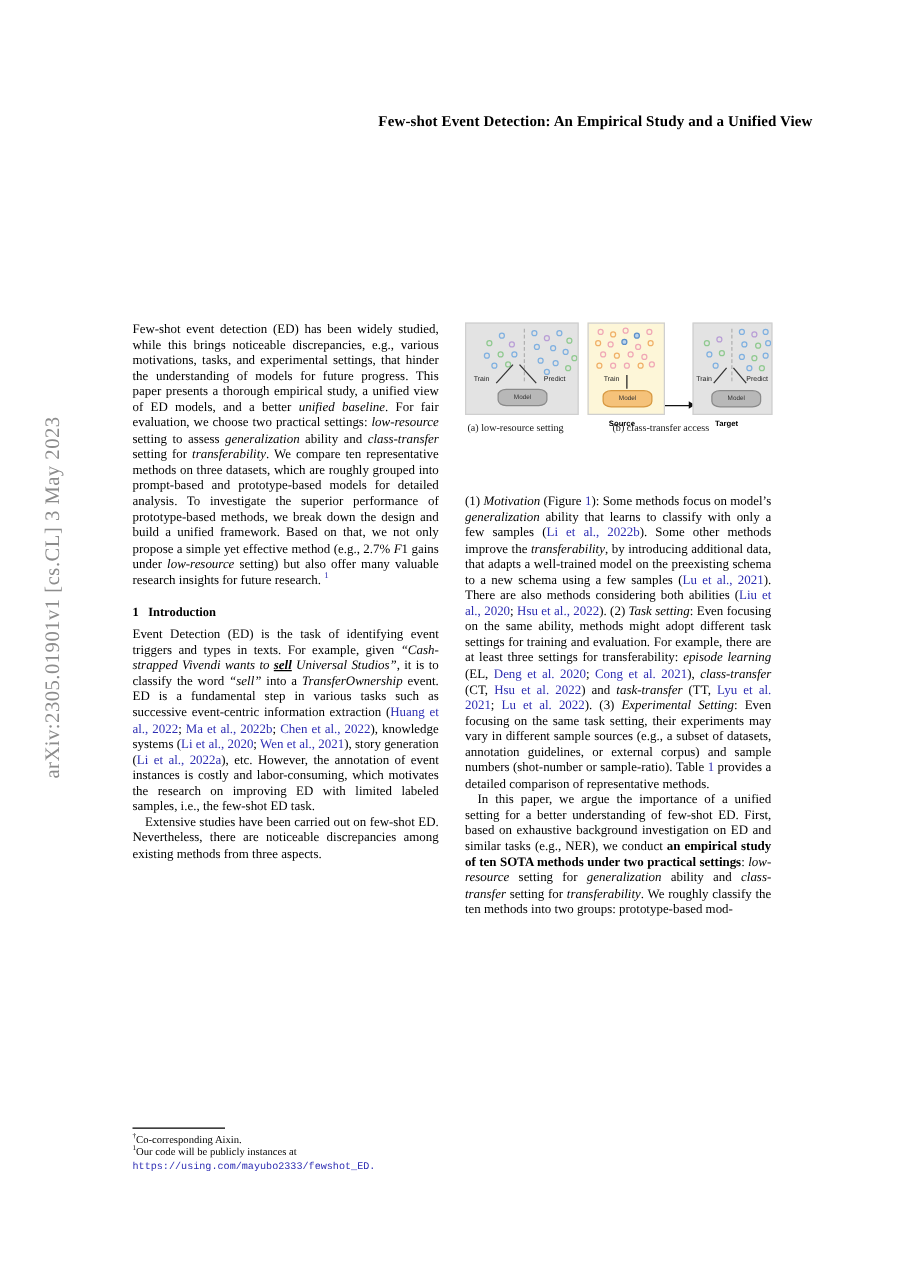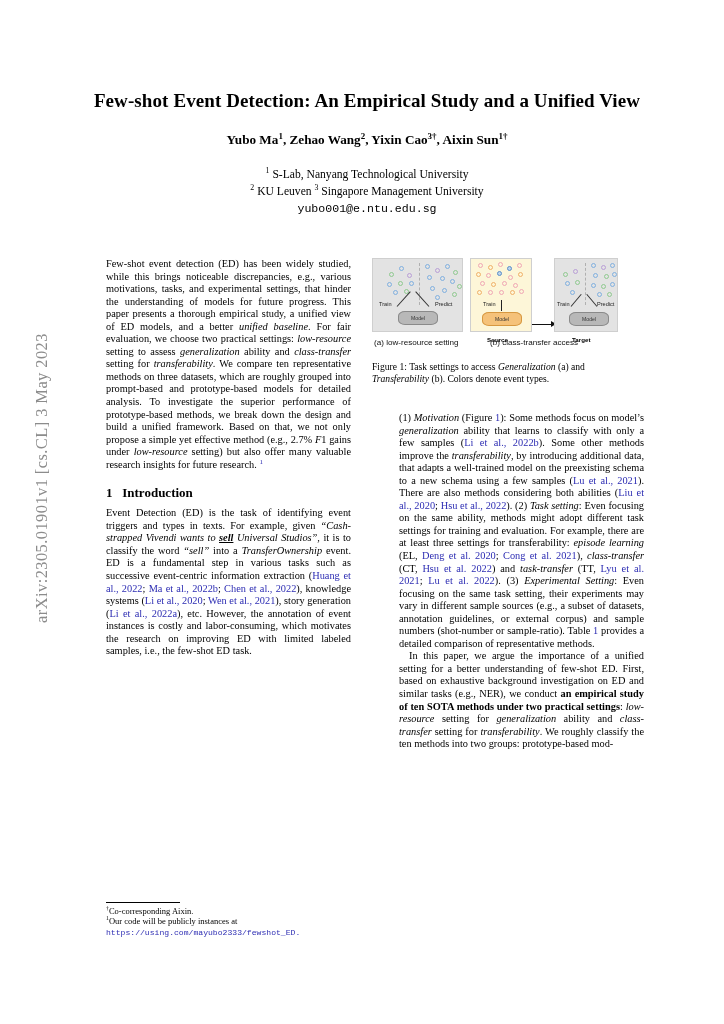--- a/index.html
+++ b/index.html
@@ -25,22 +25,22 @@
     font-family: "Liberation Serif", serif;
     font-size: 16.5px;
     color: #8c8c8c;
     letter-spacing: 0.4px;
     text-align: center;
     white-space: nowrap;
   }
 
   #title {
     position: absolute; left: 84px; top: 90px; width: 566px;
-    text-align: center;
-    font-size: 19px; font-weight: bold;
+    text-align: right;
+    font-size: 12px; font-weight: bold;
     letter-spacing: 0.1px;
   }
   #authors {
     position: absolute; left: 84px; top: 132px; width: 566px;
     text-align: center;
     font-size: 13.2px; font-weight: bold;
   }
   #affiliations {
     position: absolute; left: 84px; top: 166px; width: 566px;
     text-align: center;
@@ -53,21 +53,21 @@
     font-size: 11.6px;
   }
   sup { font-size: 0.68em; vertical-align: super; line-height: 0; }
 
   
   .col { position: absolute; width: 245px; }
   #col-left { left: 106px; top: 258px; }
   #col-right { left: 372px; top: 258px; }
 
   h2.sec {
-    font-size: 13px; font-weight: bold;
+    font-size: 10px; font-weight: bold;
     margin: 14px 0 6px 0;
   }
   .abs-head {
     text-align: center; font-size: 12.6px; font-weight: bold;
     margin: 0 0 8px 0;
   }
   p.body {
     margin: 0 0 0 0;
     font-size: 10.35px;
     line-height: 12.55px;
@@ -124,21 +124,21 @@
   }
   .lbl-b {
     position: absolute; font-family: "Liberation Sans", sans-serif;
     font-size: 6.2px; font-weight: bold; color: #000;
   }
   .leader { position: absolute; border-top: 0.8px solid #333; transform-origin: left center; }
   .vline { position: absolute; border-left: 0.9px solid #222; }
 
   .sub-caps {
     position: relative; width: 246px; height: 16px; margin-top: 2px;
-    font-family: Liberation Sans, sans-serif; font-size: 8.1px; color: #111;
+    font-family: Liberation Serif, serif; font-size: 8.1px; color: #111;
   }
   #subcap-a { position: absolute; left: 2px; top: 0; }
   #subcap-b { position: absolute; left: 118px; top: 0; }
 
   .fig-caption {
     font-size: 9.6px; line-height: 11.6px; margin-top: 7px;
     text-align: left;
   }
 
   #footnote-block {
@@ -155,41 +155,34 @@
 </style>
 </head>
 <body>
 
 <div class="page">
 
   <div id="arxiv-stamp">arXiv:2305.01901v1  [cs.CL]  3 May 2023</div>
 
   <div id="title">Few-shot Event Detection: An Empirical Study and a Unified View</div>
 
-  <div id="authors">
-    <span>Yubo Ma</span><sup>1</sup>, <span>Zehao Wang</span><sup>2</sup>, <span>Yixin Cao</span><sup>3†</sup>, <span>Aixin Sun</span><sup>1†</sup>
-  </div>
-
-  <div id="affiliations">
-    <div><sup>1</sup> <span>S-Lab, Nanyang Technological University</span></div>
-    <div><sup>2</sup> <span>KU Leuven</span> <sup>3</sup> <span>Singapore Management University</span></div>
-  </div>
-
-  <div id="email">yubo001@e.ntu.edu.sg</div>
+
+
 
   <div class="col" id="col-left">
 
     <div class="abs">
       <p class="body"><span>Few-shot event detection (ED) has been widely studied, while this brings noticeable discrepancies, e.g., various motivations, tasks, and experimental settings, that hinder the understanding of models for future progress. This paper presents a thorough empirical study, a unified view of ED models, and a better </span><i>unified baseline</i><span>. For fair evaluation, we choose two practical settings: </span><i>low-resource</i><span> setting to assess </span><i>generalization</i><span> ability and </span><i>class-transfer</i><span> setting for </span><i>transferability</i><span>. We compare ten representative methods on three datasets, which are roughly grouped into prompt-based and prototype-based models for detailed analysis. To investigate the superior performance of prototype-based methods, we break down the design and build a unified framework. Based on that, we not only propose a simple yet effective method (e.g., 2.7% </span><i>F</i><span>1 gains under </span><i>low-resource</i><span> setting) but also offer many valuable research insights for future research. </span><sup class="cite">1</sup></p>
     </div>
 
     <h2 class="sec"><span>1</span>&nbsp;&nbsp;&nbsp;<span>Introduction</span></h2>
 
     <p class="body"><span>Event Detection (ED) is the task of identifying event triggers and types in texts. For example, given </span><i><span>“Cash-strapped Vivendi wants to </span><span class="u">sell</span><span> Universal Studios”</span></i><span>, it is to classify the word </span><i>“sell”</i><span> into a </span><i>TransferOwnership</i><span> event. ED is a fundamental step in various tasks such as successive event-centric information extraction (</span><a class="cite">Huang et al., 2022</a><span>; </span><a class="cite">Ma et al., 2022b</a><span>; </span><a class="cite">Chen et al., 2022</a><span>), knowledge systems (</span><a class="cite">Li et al., 2020</a><span>; </span><a class="cite">Wen et al., 2021</a><span>), story generation (</span><a class="cite">Li et al., 2022a</a><span>), etc. However, the annotation of event instances is costly and labor-consuming, which motivates the research on improving ED with limited labeled samples, i.e., the few-shot ED task.</span></p>
 
+    <p class="body">Extensive studies have been carried out on few-shot ED. Nevertheless, there are noticeable discrepancies among existing methods from three aspects.</p>
   </div>
 
   <div id="figure-1">
     <div class="fig-panels">
 
       <div class="panel" id="panel-a">
         <span class="dot d-green" style="left:16px;top:13px;"></span>
         <span class="dot d-blue" style="left:26px;top:7px;"></span>
         <span class="dot d-purple" style="left:34px;top:14px;"></span>
         <span class="dot d-blue" style="left:14px;top:23px;"></span>
@@ -278,24 +271,23 @@
         <div class="cylinder" style="left:14px;top:53px;">Model</div>
       </div>
       <div class="lbl-b" style="left:200px;top:78px;">Target</div>
     </div>
 
     <div class="sub-caps">
       <span id="subcap-a">(a) low-resource setting</span>
       <span id="subcap-b">(b) class-transfer access</span>
     </div>
 
-    <div class="fig-caption"><span>Figure 1: Task settings to access </span><i>Generalization</i><span> (a) and </span><i>Transferability</i><span> (b). Colors denote event types.</span></div>
-  </div>
-
-  <div class="col" id="col-right" style="top:412px;margin-left:27px;">
+  </div>
+
+  <div class="col" id="col-right" style="top:396px;">
     <p class="body"><span>(1) </span><i>Motivation</i><span> (Figure </span><a class="cite">1</a><span>): Some methods focus on model’s </span><i>generalization</i><span> ability that learns to classify with only a few samples (</span><a class="cite">Li et al., 2022b</a><span>). Some other methods improve the </span><i>transferability</i><span>, by introducing additional data, that adapts a well-trained model on the preexisting schema to a new schema using a few samples (</span><a class="cite">Lu et al., 2021</a><span>). There are also methods considering both abilities (</span><a class="cite">Liu et al., 2020</a><span>; </span><a class="cite">Hsu et al., 2022</a><span>). (2) </span><i>Task setting</i><span>: Even focusing on the same ability, methods might adopt different task settings for training and evaluation. For example, there are at least three settings for transferability: </span><i>episode learning</i><span> (EL, </span><a class="cite">Deng et al. 2020</a><span>; </span><a class="cite">Cong et al. 2021</a><span>), </span><i>class-transfer</i><span> (CT, </span><a class="cite">Hsu et al. 2022</a><span>) and </span><i>task-transfer</i><span> (TT, </span><a class="cite">Lyu et al. 2021</a><span>; </span><a class="cite">Lu et al. 2022</a><span>). (3) </span><i>Experimental Setting</i><span>: Even focusing on the same task setting, their experiments may vary in different sample sources (e.g., a subset of datasets, annotation guidelines, or external corpus) and sample numbers (shot-number or sample-ratio). Table </span><a class="cite">1</a><span> provides a detailed comparison of representative methods.</span></p>
 
     <p class="body"><span>In this paper, we argue the importance of a unified setting for a better understanding of few-shot ED. First, based on exhaustive background investigation on ED and similar tasks (e.g., NER), we conduct </span><b>an empirical study of ten SOTA methods under two practical settings</b><span>: </span><i>low-resource</i><span> setting for </span><i>generalization</i><span> ability and </span><i>class-transfer</i><span> setting for </span><i>transferability</i><span>. We roughly classify the ten methods into two groups: prototype-based mod-</span></p>
   </div>
 
   <div id="footnote-block">
     <div id="footnote-rule"></div>
     <p class="fn"><sup>†</sup><span>Co-corresponding Aixin.</span></p>
     <p class="fn"><sup>1</sup><span>Our code will be publicly instances at </span><br><a class="url">https://using.com/mayubo2333/fewshot_ED.</a></p>
   </div>

